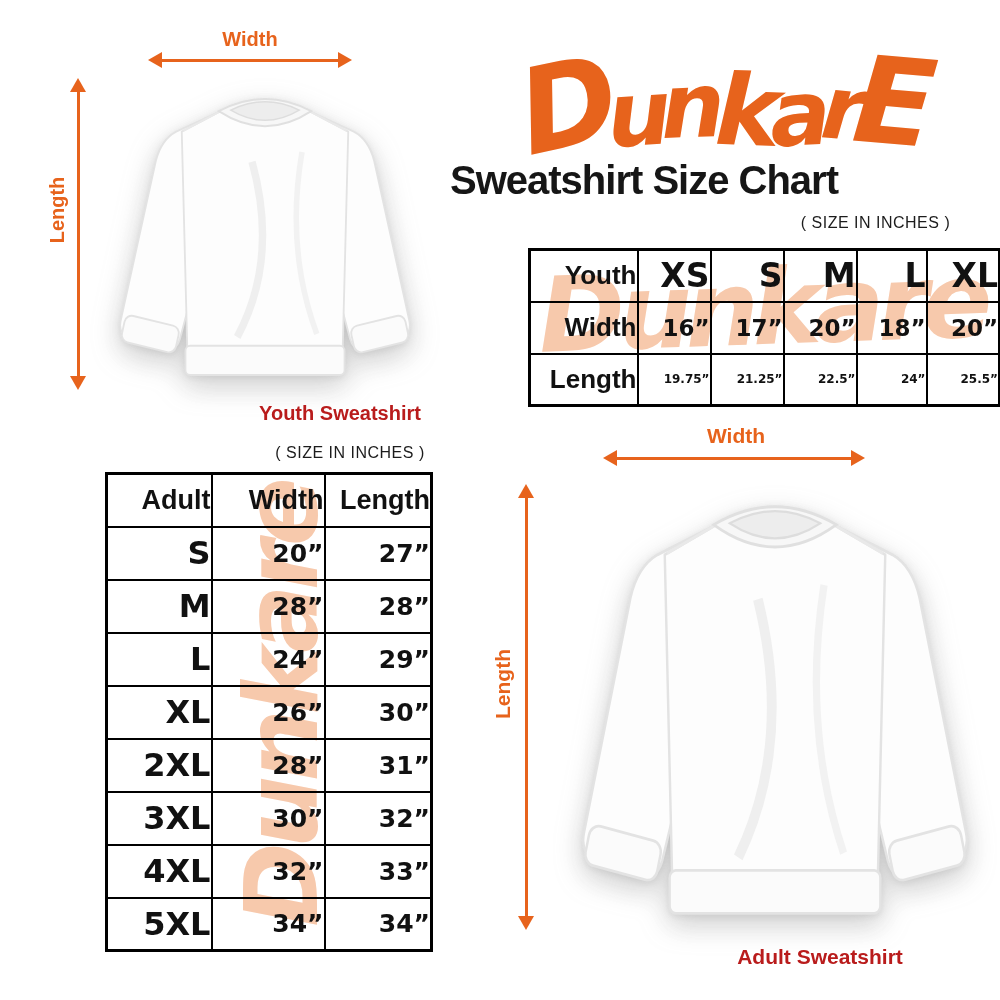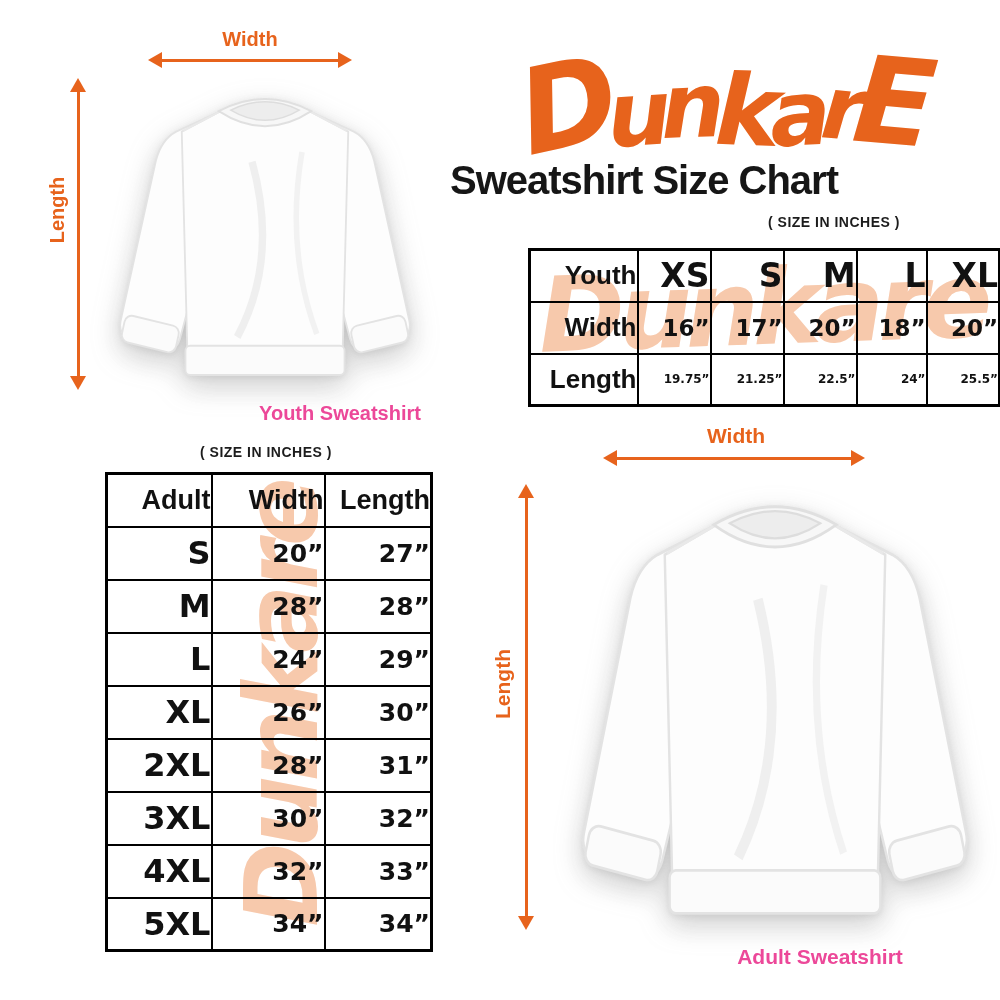--- a/index.html
+++ b/index.html
@@ -30,21 +30,21 @@
              line-height:.92;display:inline-block;margin:0 -5px;}
   .l0{font-size:118px;transform:rotate(-12deg) translateY(2px);}
   .l1{font-size:90px;transform:rotate(-4deg) translateY(-2px);}
   .l2{font-size:90px;transform:rotate(-2deg) translateY(-10px);}
   .l3{font-size:98px;transform:rotate(2deg) translateY(-2px);}
   .l4{font-size:90px;transform:rotate(-3deg) translateY(-2px);}
   .l5{font-size:88px;transform:rotate(5deg) translateY(-8px);}
   .l6{font-size:120px;transform:rotate(5deg);}
   .chart-title{position:absolute;left:430px;top:158px;width:560px;
                font-size:40px;font-weight:bold;color:#161616;letter-spacing:-1px;}
-  .size-note{position:absolute;font-size:14px;font-weight:bold;color:#1c1c1c;text-align:left;letter-spacing:.5px;}
+  .size-note{position:absolute;font-size:16px;font-weight:normal;color:#1c1c1c;text-align:center;letter-spacing:.5px;}
   #size-note-top{left:748px;top:214px;width:215px;}
   #size-note-adult{left:180px;top:444px;width:300px;}
 
   
   .wm{position:absolute;font-family:"DejaVu Sans",sans-serif;font-style:italic;font-weight:bold;
       color:#F7C9AC;z-index:0;line-height:1;white-space:nowrap;text-align:center;}
   #wm-youth{left:500px;top:256px;width:484px;font-size:104px;letter-spacing:-7px;transform:rotate(-2deg);}
   #wm-adult{left:47px;top:652px;width:430px;height:120px;font-size:102px;letter-spacing:-6px;
             line-height:120px;transform:rotate(-90deg);}
 
@@ -56,21 +56,21 @@
   .yt-corner,.yt-rowlabel{font-size:26px;font-weight:bold;}
   .yt-size{font-size:33px;font-family:"DejaVu Sans",sans-serif;font-weight:bold;}
   .yt-val{font-size:23px;font-family:"DejaVu Sans",sans-serif;font-weight:bold;}
   .yt-val-sm{font-size:12px;font-family:"DejaVu Sans",sans-serif;font-weight:bold;}
   #adult-table{left:85px;top:472px;width:325px;border:3px solid #000;}
   #adult-table tr{height:53px;}
   .at-header{font-size:27px;font-weight:bold;}
   .at-size{font-size:32px;font-family:"DejaVu Sans",sans-serif;font-weight:bold;}
   .at-val{font-size:25px;font-family:"DejaVu Sans",sans-serif;font-weight:bold;}
 
-  .caption{position:absolute;font-weight:bold;color:#ec4899;text-align:center;}
+  .caption{position:absolute;font-weight:bold;color:#b91c1c;text-align:center;}
   #youth-caption{left:170px;top:402px;width:300px;font-size:20px;}
   #adult-caption{left:650px;top:945px;width:300px;font-size:21px;}
 
   
   #youth-width-label{left:130px;top:28px;width:200px;font-size:20px;}
   #youth-h-arrow{left:128px;top:52px;width:204px;}
   #youth-length-label{left:-6px;top:200px;width:84px;height:20px;font-size:20px;}
   #youth-v-arrow{left:50px;top:78px;height:312px;}
   
   #adult-width-label{left:616px;top:424px;width:200px;font-size:21px;}

